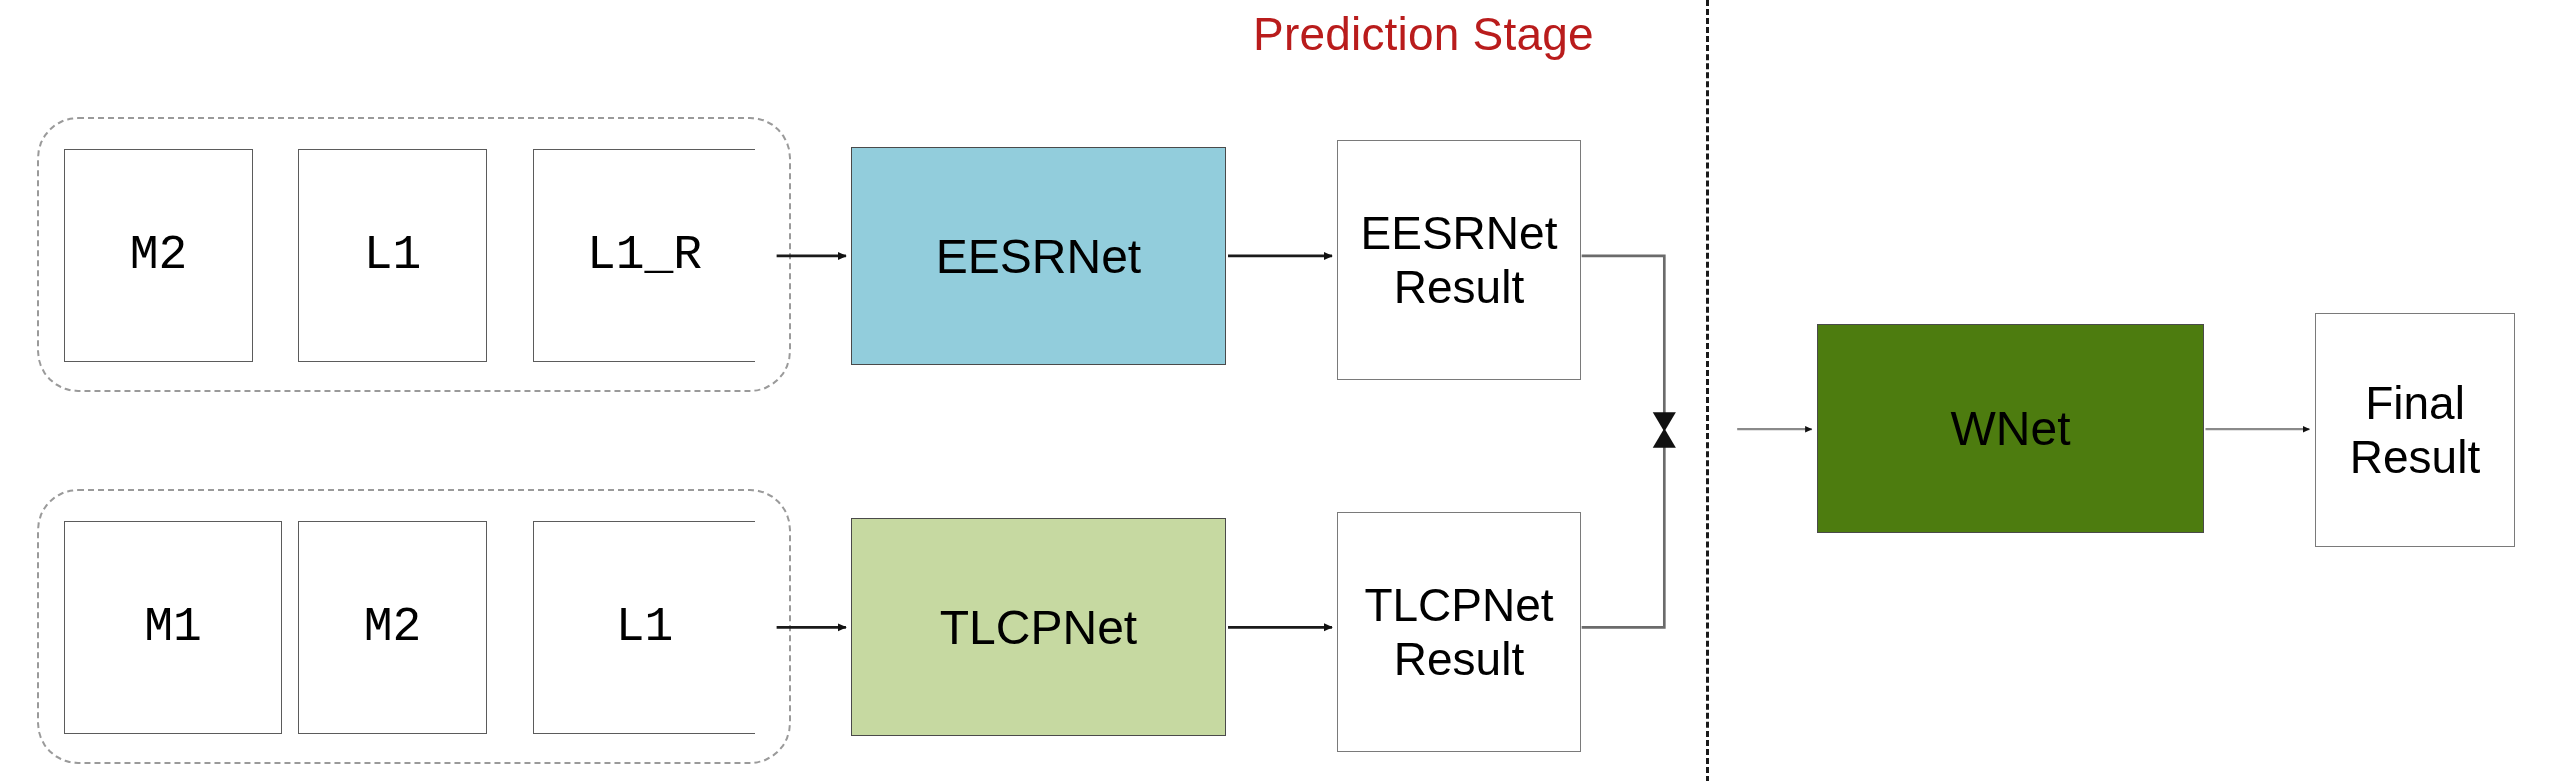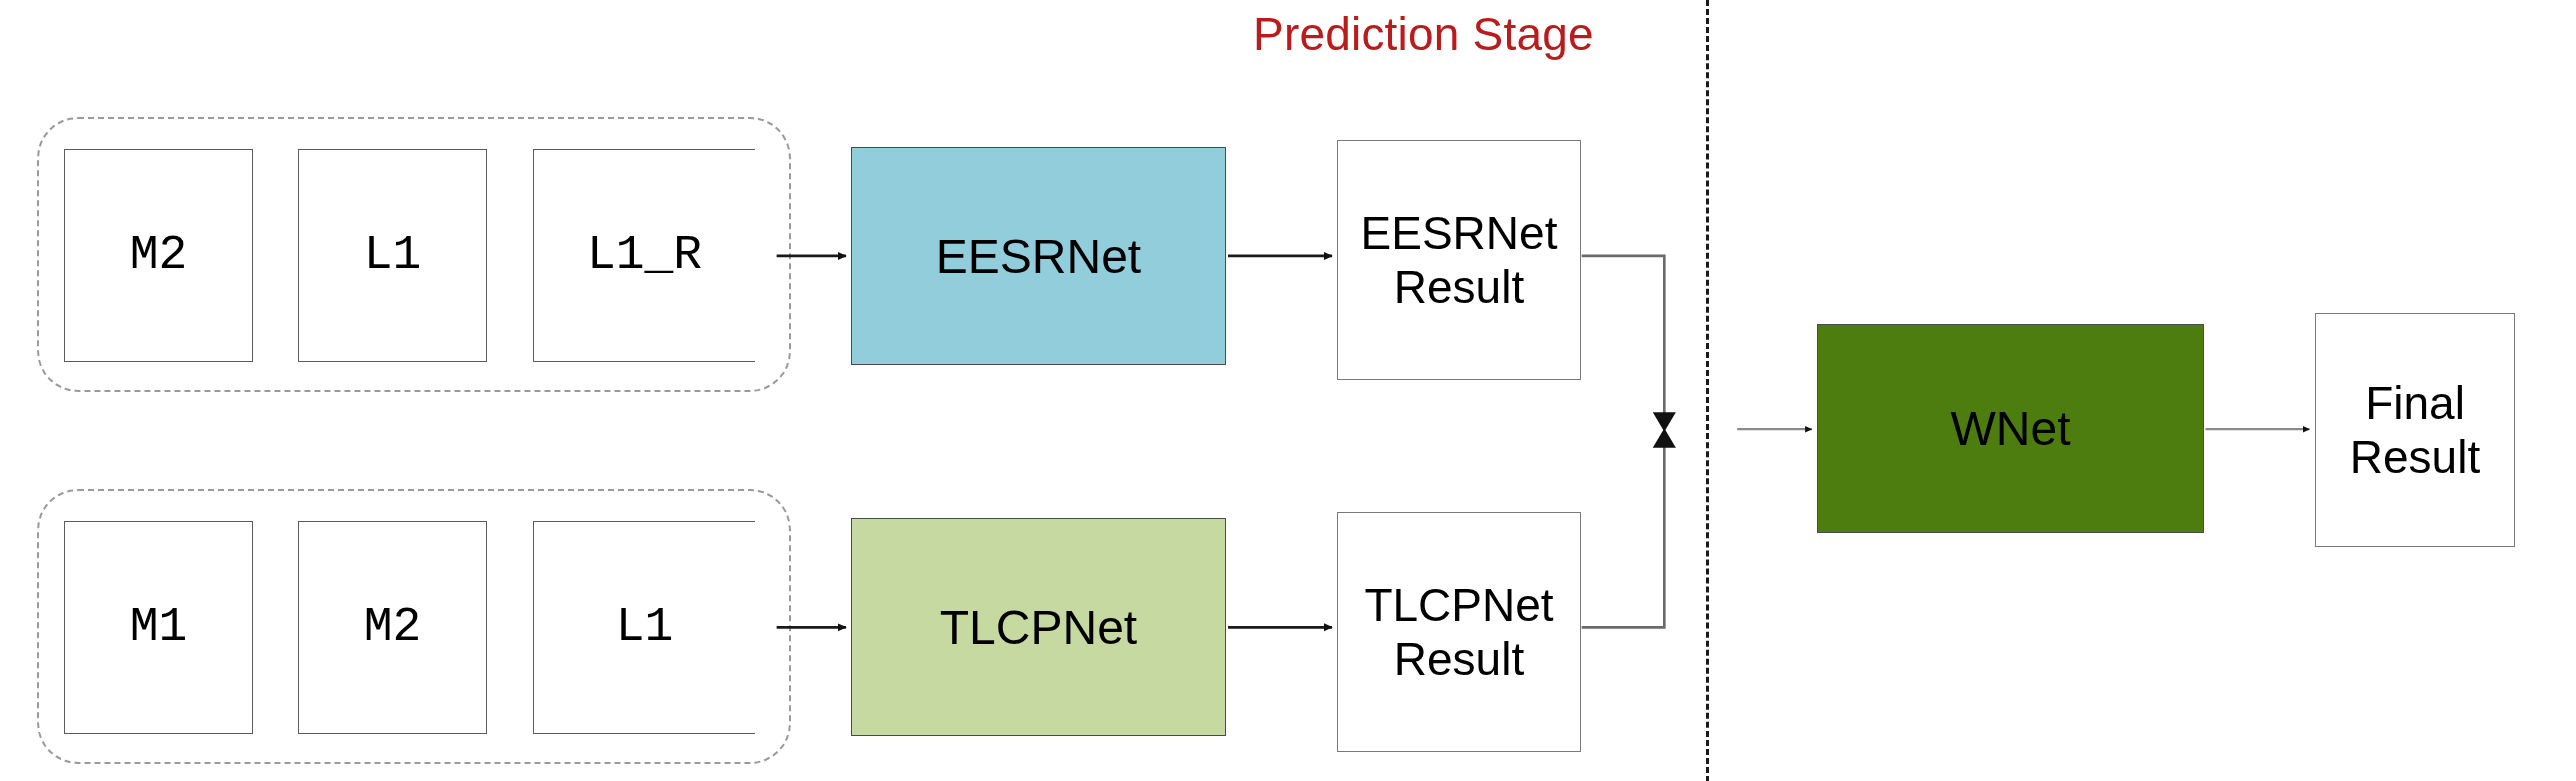--- a/index.html
+++ b/index.html
@@ -116,21 +116,21 @@
     <span>EESRNet</span>
   </div>
 
   <div class="result-box" style="left:1337px; top:140px; width:244px; height:240px;">
     <span>EESRNet</span>
     <span>Result</span>
   </div>
 
   <div class="group-box" style="left:37px; top:489px; width:754px; height:275px;"></div>
 
-  <div class="io-box" style="left:64px; top:521px; width:189px; height:213px;">
+  <div class="io-box" style="left:64px; top:521px; width:218px; height:213px;">
     <span>M1</span>
   </div>
   <div class="io-box" style="left:298px; top:521px; width:189px; height:213px;">
     <span>M2</span>
   </div>
   <div class="io-box open-right" style="left:533px; top:521px; width:222px; height:213px;">
     <span>L1</span>
   </div>
 
   <div class="net-box" style="left:851px; top:518px; width:375px; height:218px; background:#C6D9A1;">

